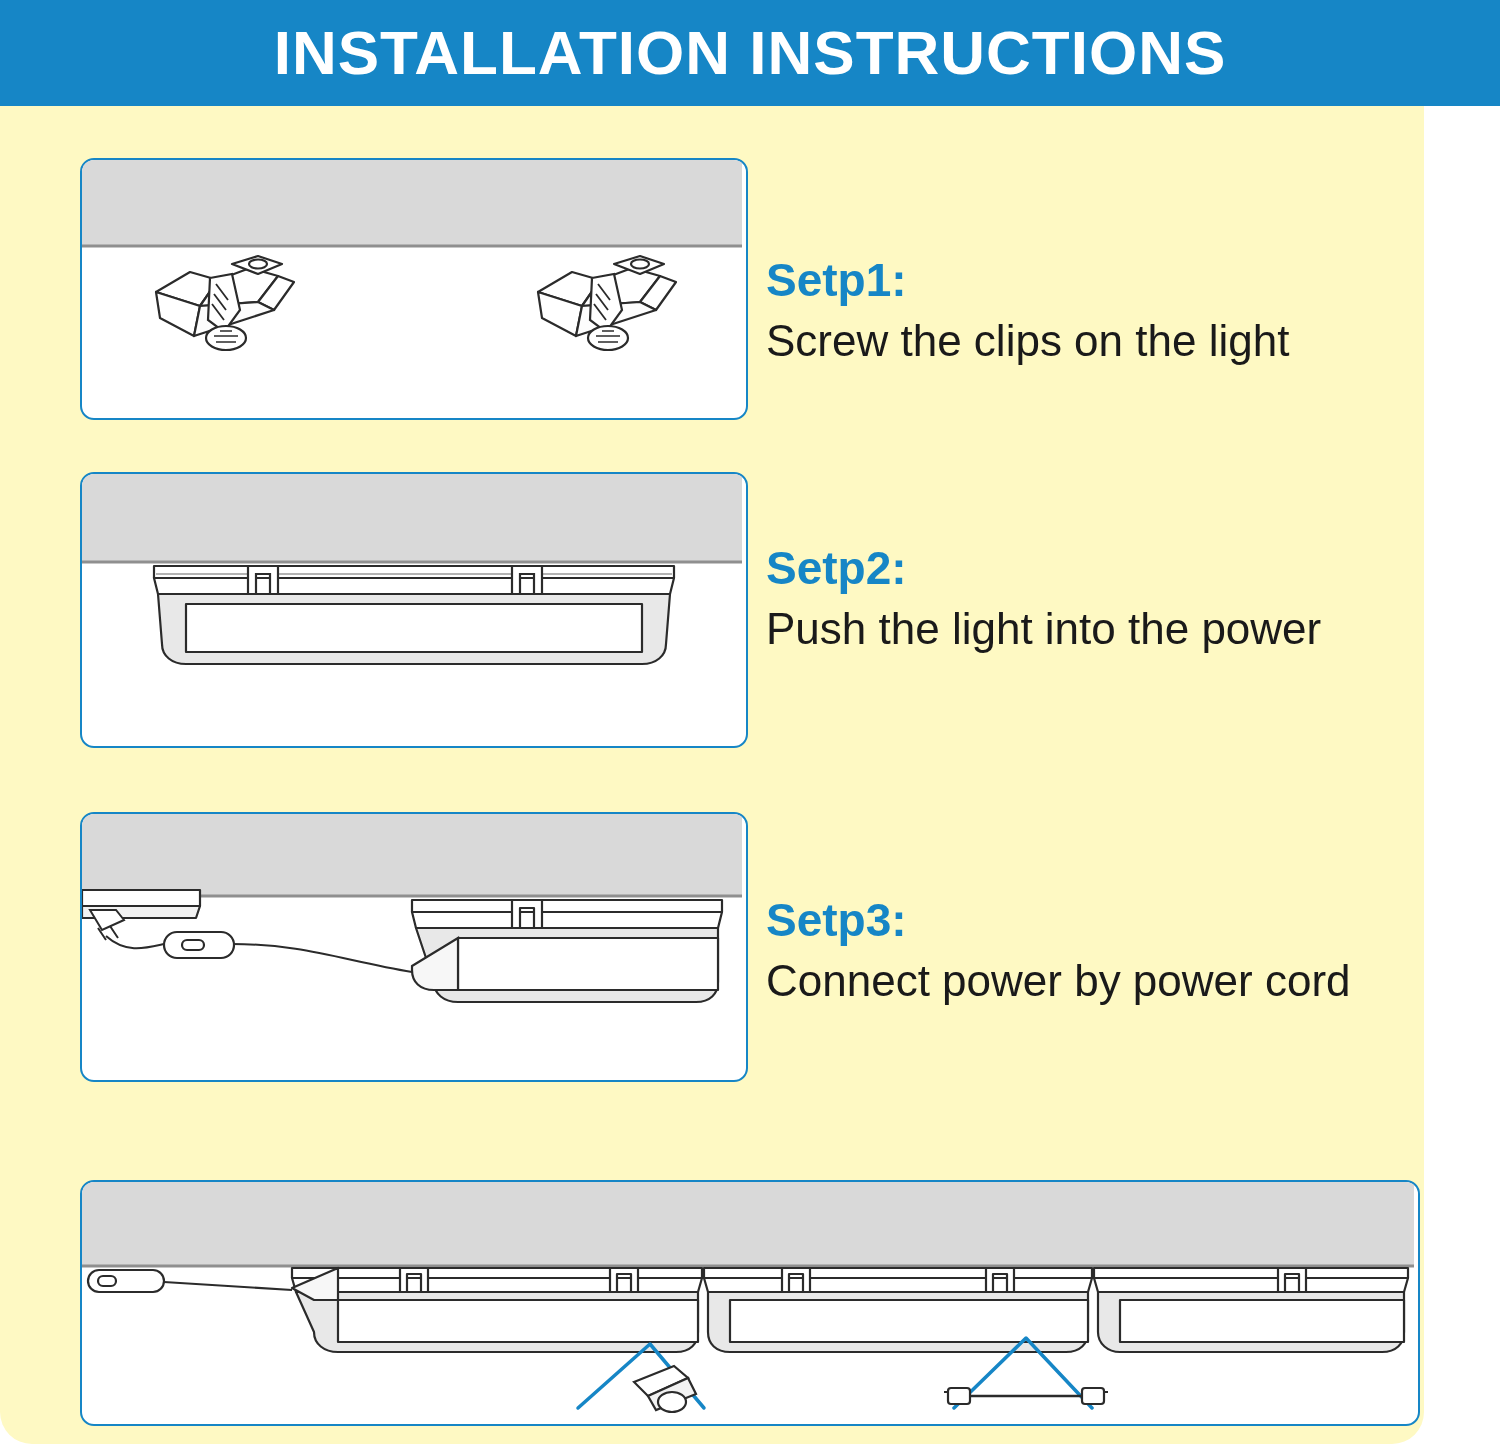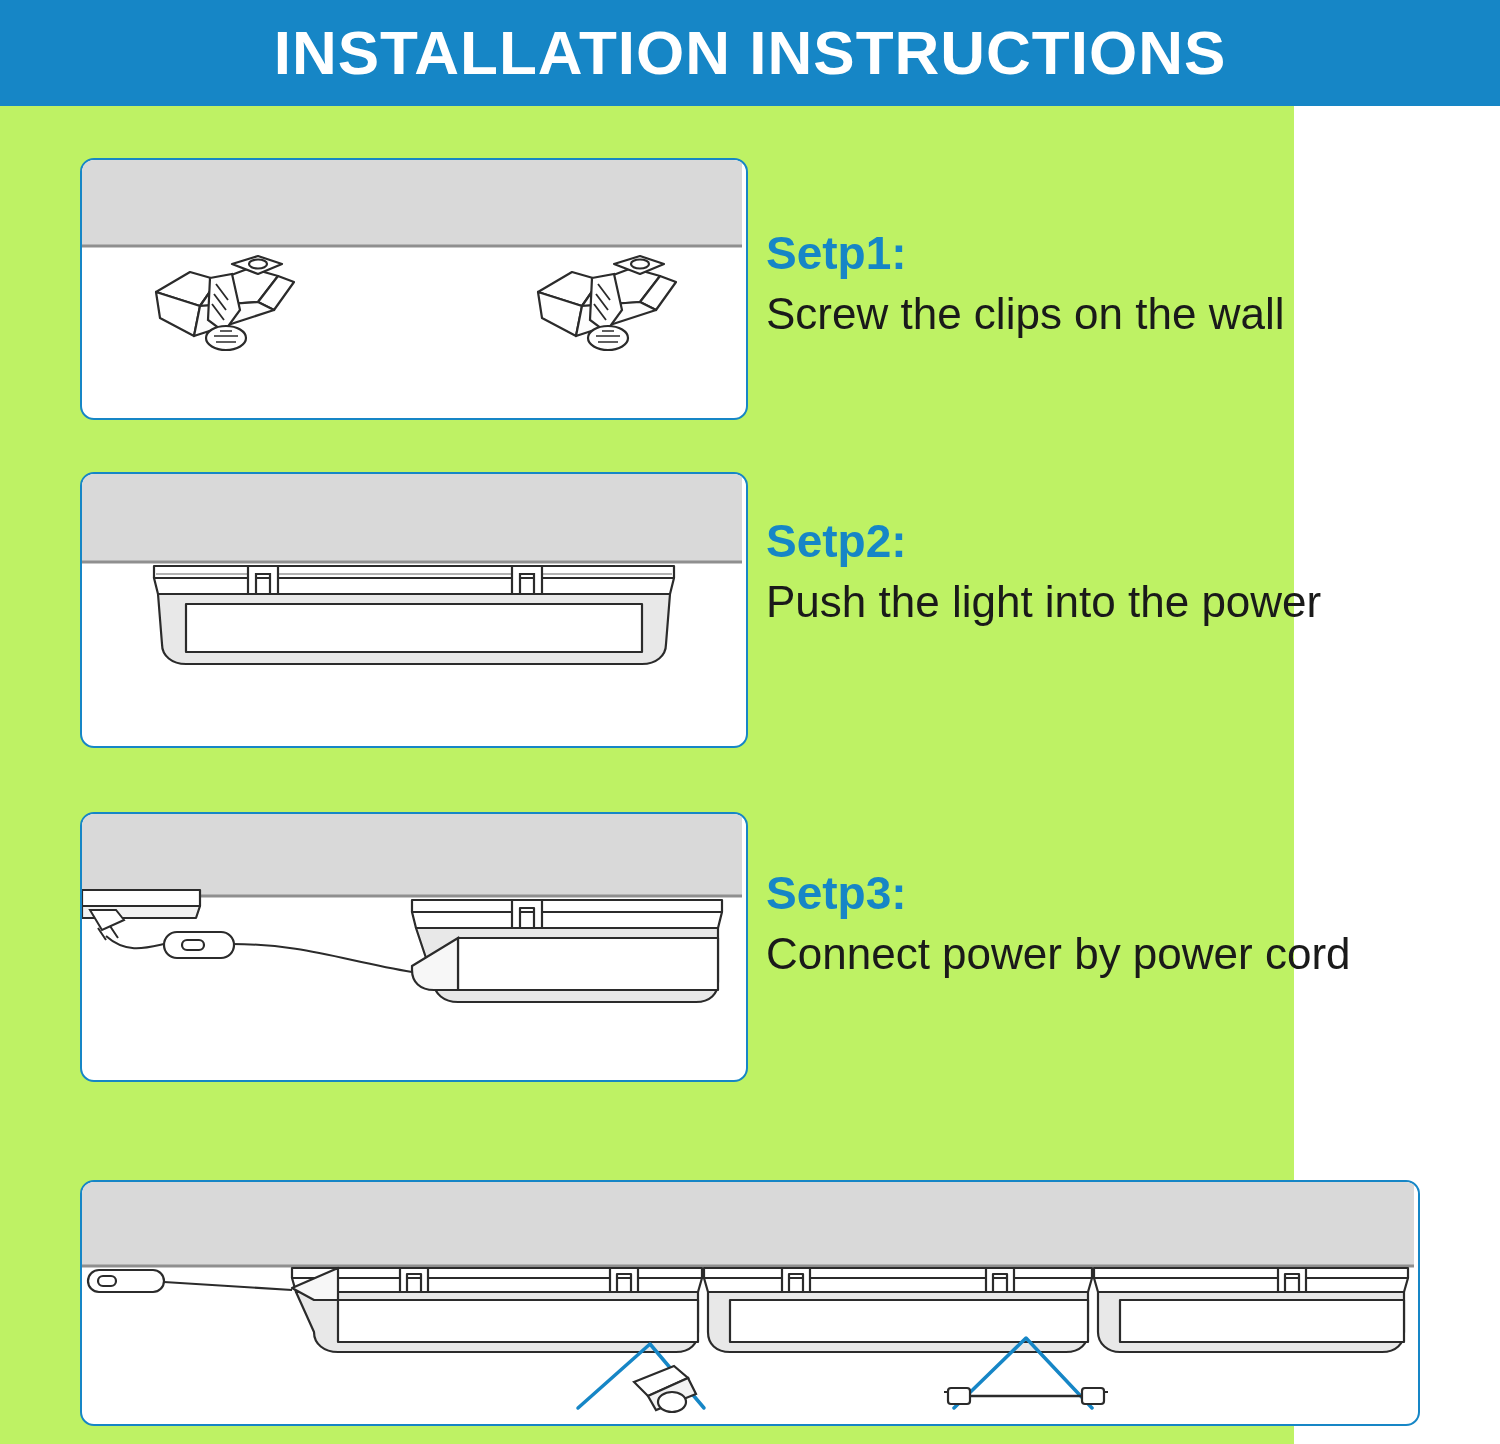--- a/index.html
+++ b/index.html
@@ -9,23 +9,24 @@
   }
   body {
     width: 1500px;
     height: 1444px;
     font-family: "Liberation Sans", sans-serif;
     position: relative;
     overflow: hidden;
   }
   .page {
     position: relative;
-    width: 1294px;
+    width: 1424px;
     height: 1444px;
-    background: #bef264;
+    background: #fef9c3;
+    border-radius: 32px;
   }
 
   
   .header-bar {
     position: absolute;
     left: 0;
     top: 0;
     width: 1500px;
     height: 106px;
     background: #1686c6;
@@ -50,20 +51,21 @@
     overflow: hidden;
   }
   .panel-inner {
     position: relative;
     width: 100%;
     height: 100%;
   }
 
   .step-text {
     position: absolute;
+    margin-top: 27px;
   }
   .step-label {
     color: #1686c6;
     font-size: 46px;
     font-weight: bold;
     line-height: 1.1;
     margin: 0 0 10px 0;
     font-family: "Liberation Sans", sans-serif;
   }
   .step-desc {
@@ -125,21 +127,21 @@
           <path d="M134 124 L146 140 M132 134 L144 150 M130 144 L142 160" stroke="#2b2b2b" stroke-width="1.8"></path>
           <ellipse cx="144" cy="178" rx="20" ry="12" fill="#ffffff" stroke="#2b2b2b" stroke-width="2.2"></ellipse>
           <path d="M132 176 L156 176 M134 182 L154 182 M138 171 L150 171" stroke="#2b2b2b" stroke-width="1.6"></path>
         </g>
       </svg>
     </div>
   </div>
 
   <div class="step-text" style="left:766px; top:228px; width:700px;">
     <p class="step-label">Setp1:</p>
-    <p class="step-desc">Screw the clips on the wall</p>
+    <p class="step-desc">Screw the clips on the light</p>
   </div>
 
   <div class="panel" style="left:80px; top:472px; width:664px; height:272px;">
     <div class="panel-inner">
       <svg width="660" height="268" viewBox="0 0 660 268">
         <rect x="0" y="0" width="660" height="88" fill="#d9d9d9"></rect>
         <line x1="0" y1="88" x2="660" y2="88" stroke="#8f8f8f" stroke-width="3"></line>
 
         <g fill="#ffffff" stroke="#2b2b2b" stroke-width="2.2" stroke-linejoin="round">
           <path d="M72 92 L592 92 L592 104 L72 104 Z"></path>

